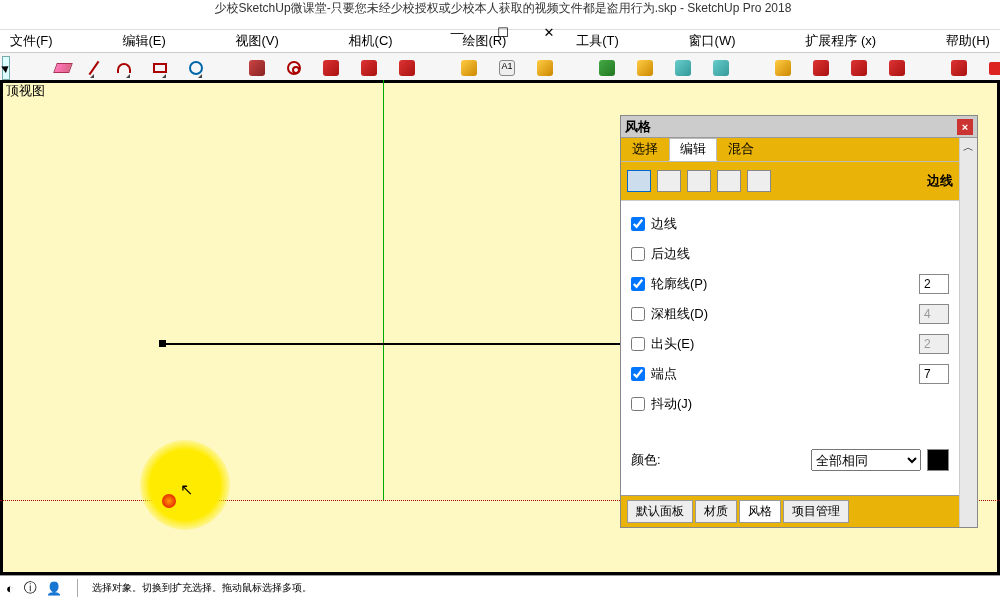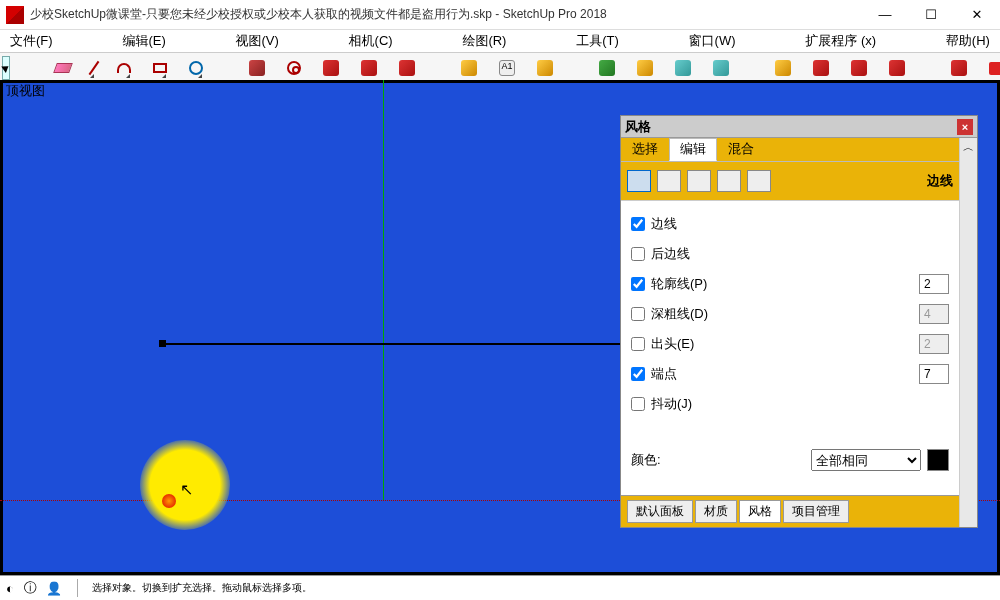--- a/index.html
+++ b/index.html
@@ -1,38 +1,38 @@
 <!DOCTYPE html>
 <html><head>
 <meta charset="utf-8">
 <style>
 * { box-sizing: border-box; margin: 0; padding: 0; font-family: "Microsoft YaHei", sans-serif; font-size: 13px; }
 body { width: 1000px; height: 600px; background: #fff; overflow: hidden; position: relative; }
 
 
-.titlebar { height: 30px; display: flex; align-items: center; padding: 0 0 0 6px; border-bottom: 1px solid #ddd; }
+.titlebar { height: 30px; display: flex; align-items: center; padding: 0 0 0 6px; border-bottom: 1px solid #ddd; flex-direction: column; }
 .titlebar .app-icon { width: 18px; height: 18px; background: linear-gradient(135deg,#d40000 0 50%,#a00 50%); margin-right: 6px; }
 .titlebar .title-text { flex: 1; font-size: 12px; color: #333; white-space: nowrap; }
 .win-btns { display: flex; }
 .win-btns div { width: 46px; height: 30px; display: flex; align-items: center; justify-content: center; }
 .win-btns div span { font-family: Arial; }
 
 
 .menubar { height: 22px; display: flex; gap: 4px; padding: 0 4px; justify-content: space-between; }
 .menubar span { padding: 2px 6px; font-size: 13px; }
 
 
 .toolbars { border-top: 1px solid #ccc; border-bottom: 1px solid #999; padding: 3px 2px; display: flex; gap: 20px; background: #f6f6f6; }
 .tool { width: 24px; height: 24px; display: flex; align-items: center; justify-content: center; border: 1px solid transparent; position: relative; }
 .tool.active { border: 1px solid #7aa; background: #dff; }
 .tool-sep { width: 1px; height: 22px; background: #ccc; margin: 0 2px; }
 .tri { position: absolute; right: 1px; bottom: 1px; width: 0; height: 0; border-left: 4px solid transparent; border-bottom: 4px solid #444; }
 
 
-.viewport { position: absolute; top: 80px; left: 0; right: 0; bottom: 25px; background: #1d4ed8; overflow: hidden; padding-left: 35px; }
+.viewport { position: absolute; top: 80px; left: 0; right: 0; bottom: 25px; background: #fef9c3; overflow: hidden; padding-left: 35px; }
 .vp-label { position: absolute; top: 0; left: 0; background: transparent; color: #000; padding: 2px 6px; font-size: 13px; }
 .vp-border { position: absolute; inset: 0; border: 3px solid #000; pointer-events: none; }
 .axis-g { position: absolute; left: 383px; top: 0; width: 1px; height: 420px; background: #0a0; }
 .axis-r { position: absolute; top: 420px; left: 0; right: 0; border-top: 1px dotted #a00; }
 .edge-line { position: absolute; top: 263px; left: 162px; width: 480px; height: 2px; background: #000; }
 .edge-line::before, .edge-line::after { content:""; position:absolute; width:7px; height:7px; background:#000; top:-3px; }
 .edge-line::before { left:-3px; } .edge-line::after { right:-3px; }
 .cursor-spot { position: absolute; left: 140px; top: 360px; width: 90px; height: 90px; border-radius: 50%; background: radial-gradient(circle,#ffeb00 0 55%,#ffeb0000 75%); }
 .cursor-spot .dot { position: absolute; left: 22px; top: 54px; width: 14px; height: 14px; border-radius: 50%; background: radial-gradient(circle,#f90,#d00); }
 .cursor-spot .arrow { position: absolute; left: 40px; top: 40px; font-size: 16px; color: #000; }

